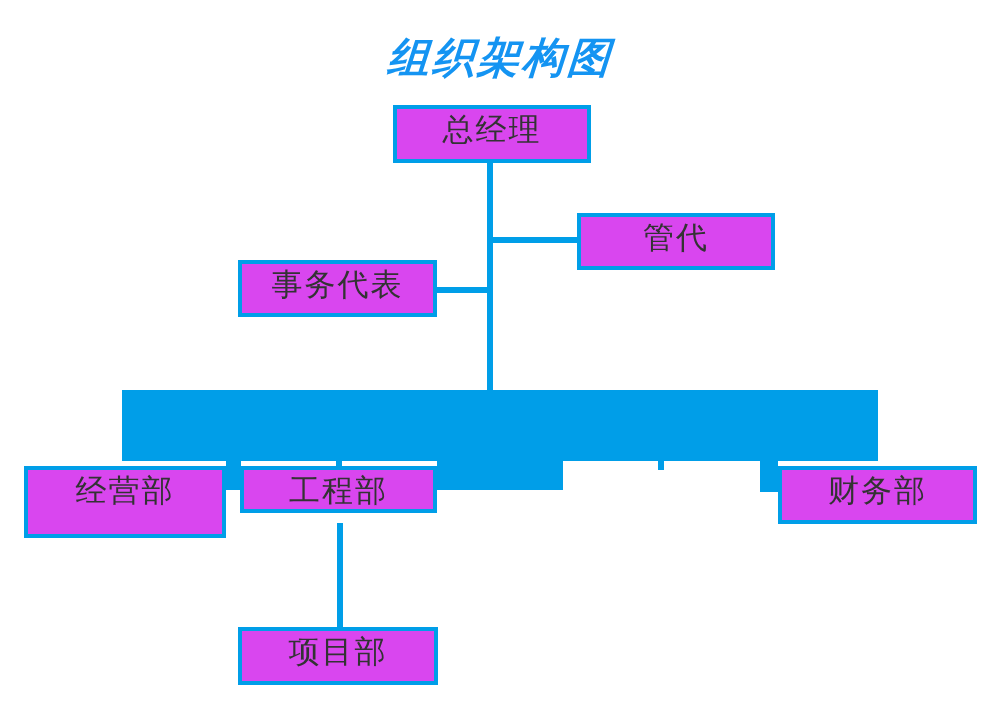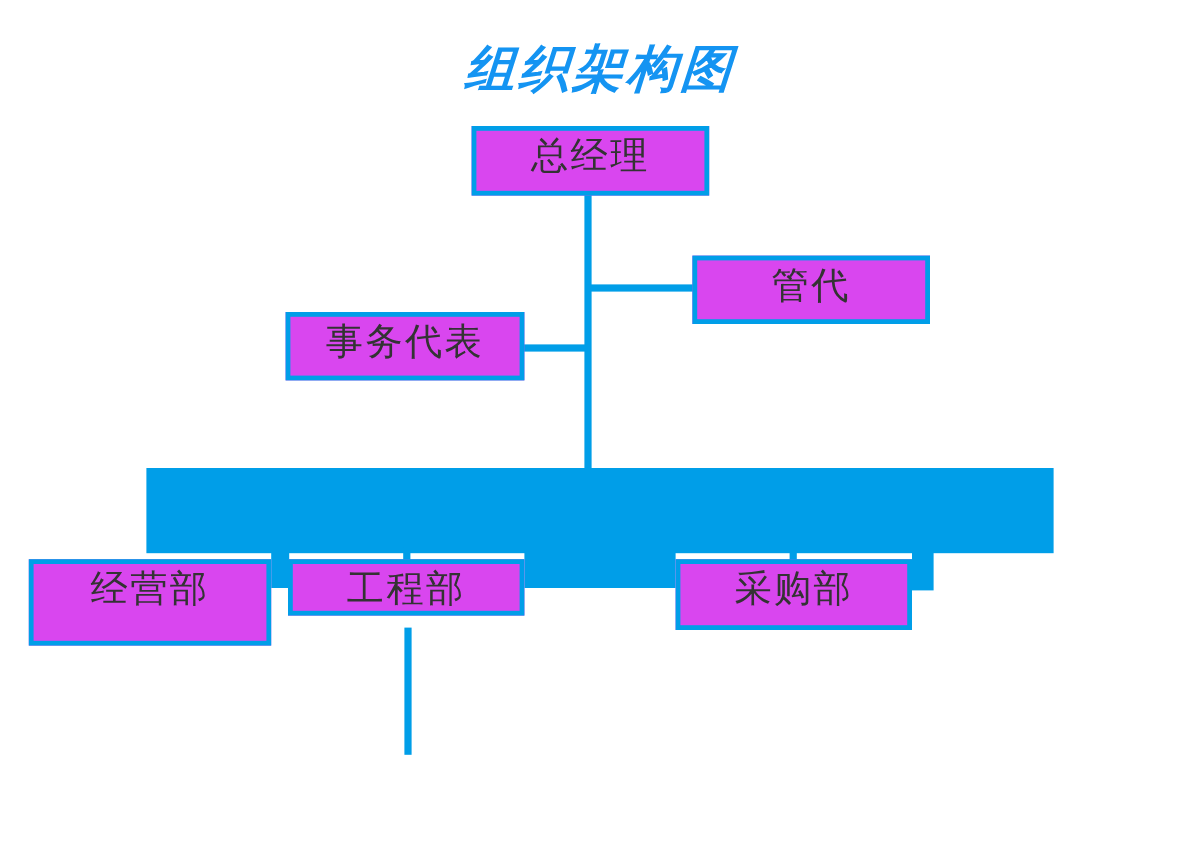--- a/index.html
+++ b/index.html
@@ -98,19 +98,22 @@
   </div>
 
   <div class="box box-biz">
     <span>经营部</span>
   </div>
 
   <div class="box box-eng">
     <span>工程部</span>
   </div>
 
-  <div class="box box-proc">
-    <span>采购部</span>
+
+  <div class="box box-fin">
+    <span>财务部</span>
   </div>
 
-
+  <div class="box box-proj">
+    <span>项目部</span>
+  </div>
 
 </div>
 
 </body></html>

